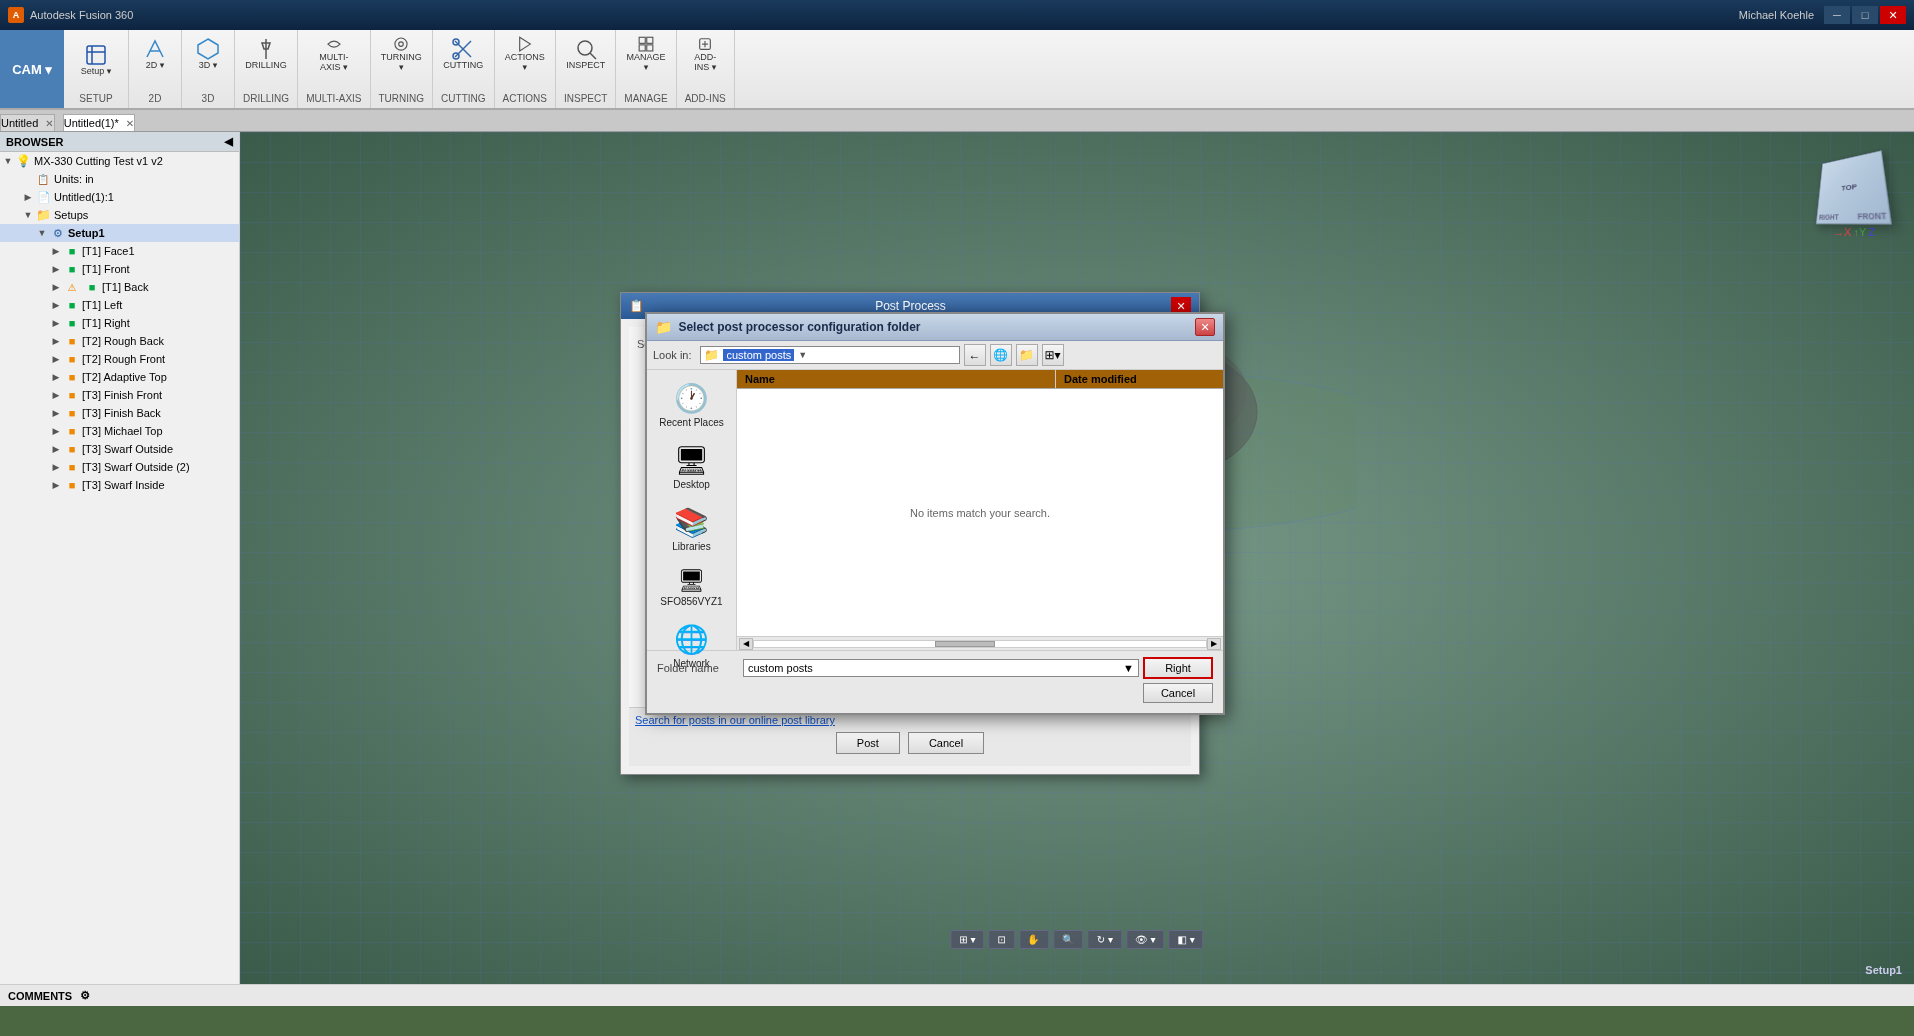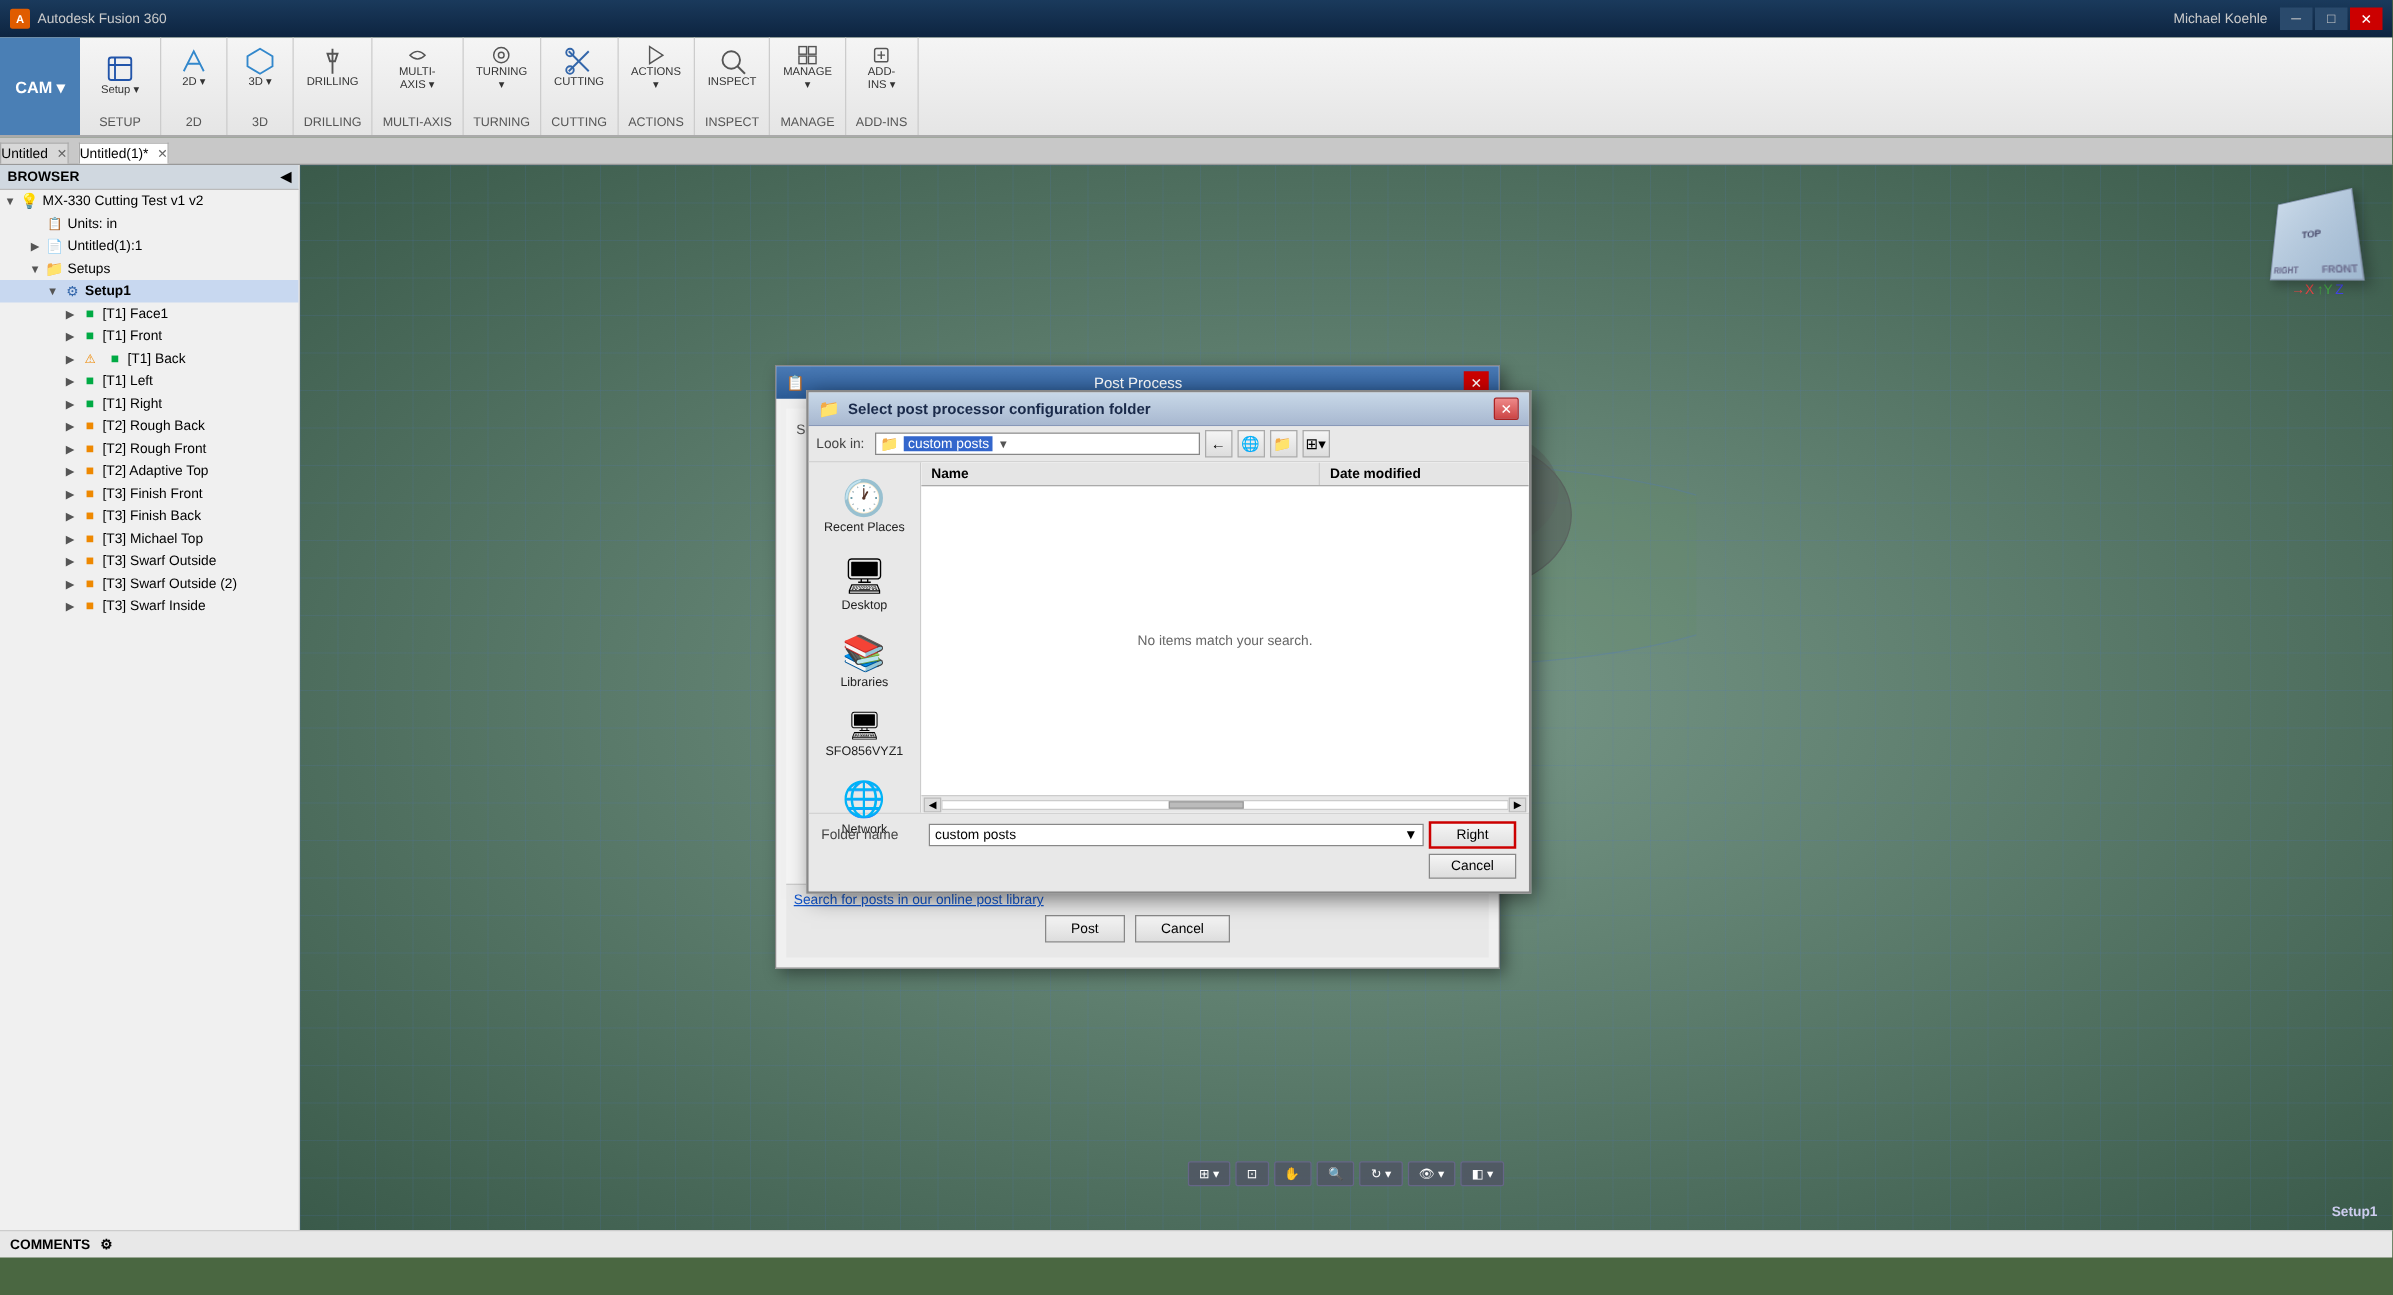--- a/index.html
+++ b/index.html
@@ -185,21 +185,21 @@
       display: flex;
       flex-direction: column;
       align-items: center;
       cursor: pointer;
       padding: 4px;
     }
     .file-shortcut-icon { font-size: 28px; margin-bottom: 2px; }
     .file-shortcut-label { font-size: 10px; text-align: center; color: #222; }
     .file-right-panel { flex: 1; background: white; overflow: hidden; display: flex; flex-direction: column; }
     .file-list-header {
-      background: #e5e5e5;
+      background: #a16207;
       display: flex;
       border-bottom: 1px solid #aaa;
       font-size: 11px;
       font-weight: bold;
     }
     .file-col-name { flex: 2; padding: 3px 8px; border-right: 1px solid #ccc; }
     .file-col-date { flex: 1; padding: 3px 8px; }
     .file-list-body { flex: 1; display: flex; align-items: center; justify-content: center; color: #666; font-size: 11px; }
     .file-scrollbar-h { height: 14px; background: #e8e8e8; border-top: 1px solid #ccc; display: flex; align-items: center; padding: 0 2px; }
     .scrollbar-track { flex: 1; height: 8px; background: white; border: 1px solid #ccc; position: relative; }

